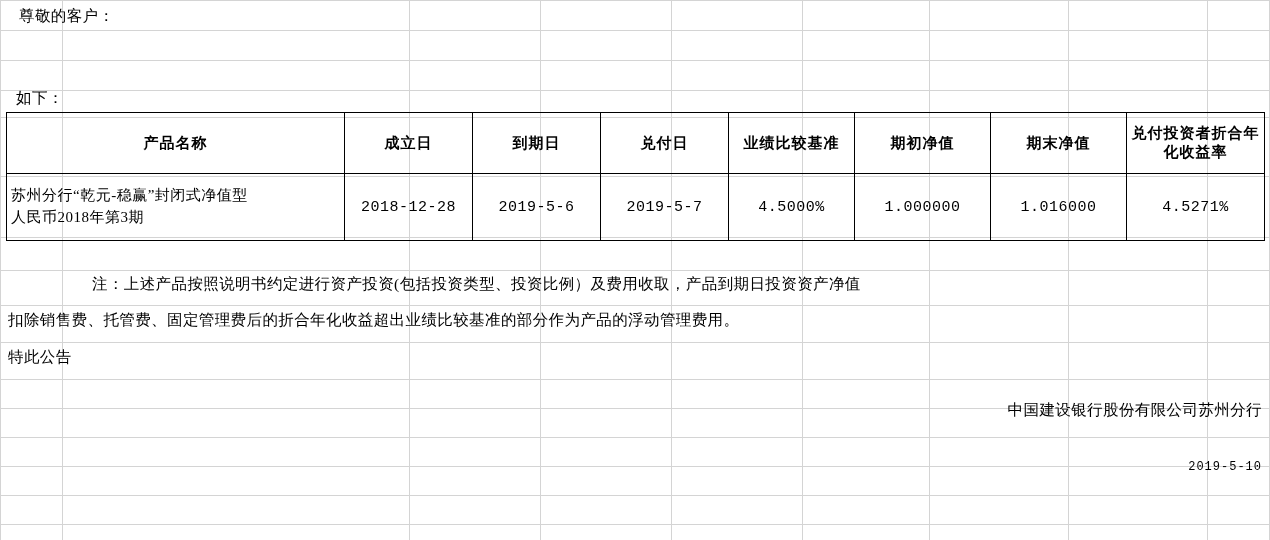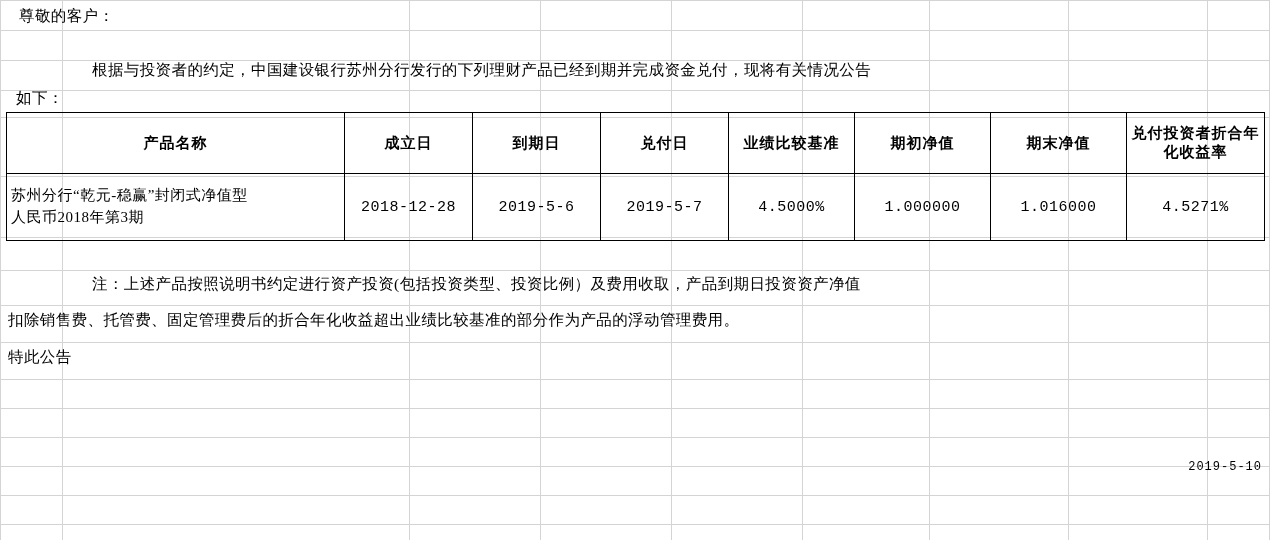--- a/index.html
+++ b/index.html
@@ -286,21 +286,20 @@
           <td></td>
           <td></td>
         </tr>
   </tbody>
     </table>
 
   <div class="content">
 
     <div class="line" id="salutation">尊敬的客户：</div>
 
-    <div class="line" id="para1-a">根据与投资者的约定，中国建设银行苏州分行发行的下列理财产品已经到期并完成资金兑付，现将有关情况公告</div>
 
     <div class="line" id="para1-b">如下：</div>
 
     <table class="product-table">
       <colgroup>
         <col class="col-name">
           <col class="col-est">
           <col class="col-mat">
           <col class="col-pay">
         <col class="col-bench">
@@ -336,17 +335,18 @@
         </tr>
       </tbody>
     </table>
 
     <div class="line" id="note-b">扣除销售费、托管费、固定管理费后的折合年化收益超出业绩比较基准的部分作为产品的浮动管理费用。</div>
 
     <div class="line" id="note-a">注：上述产品按照说明书约定进行资产投资(包括投资类型、投资比例）及费用收取，产品到期日投资资产净值</div>
 
     <div class="line" id="note-c">特此公告</div>
 
+    <div class="line" id="signature">中国建设银行股份有限公司苏州分行</div>
 
     <div class="line" id="date">2019-5-10</div>
 
   </div>
 </div>
 
 </body></html>

